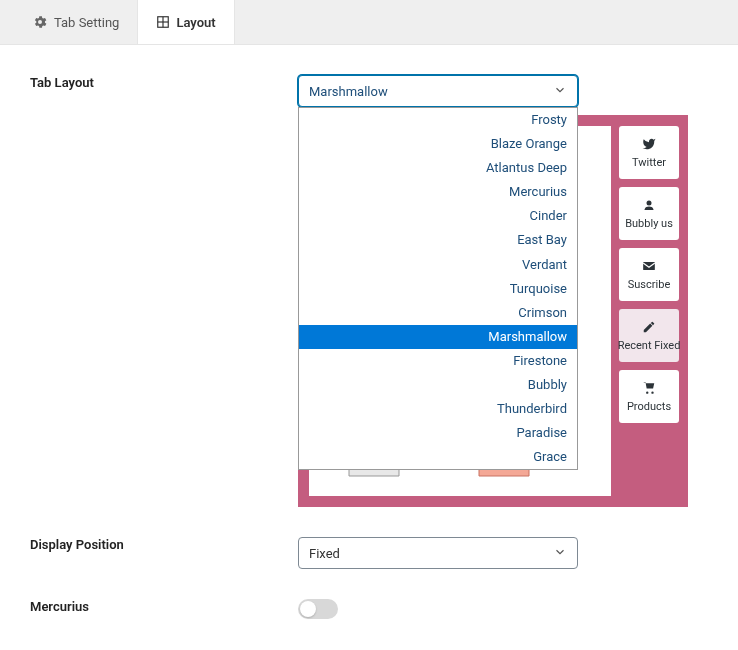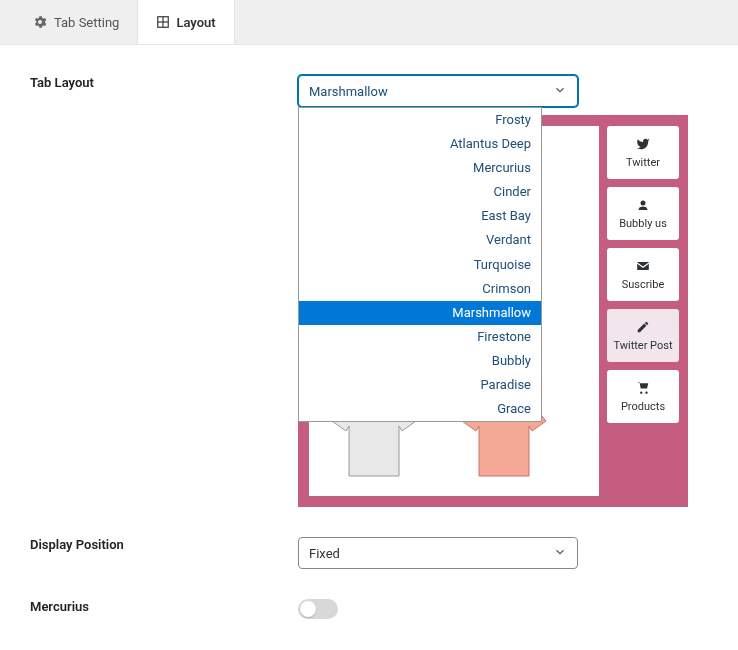--- a/index.html
+++ b/index.html
@@ -9,27 +9,27 @@
     .tab.active { background: #fff; border-left: 1px solid #e5e5e5; border-right: 1px solid #e5e5e5; color: #333; font-weight: 600; text-align: center; }
     .tab-icon { display: inline-flex; }
     .content { padding: 30px 30px 20px 30px; }
     .field-row { display: flex; margin-bottom: 30px; position: relative; }
     .field-label { width: 268px; font-weight: 600; color: #222; }
     .field-control { flex: 1; position: relative; text-align: right; }
     .select-box { width: 280px; height: 32px; border: 1px solid #7e8993; border-radius: 4px; background: #fff; display: flex; align-items: center; padding: 0 10px; justify-content: space-between; cursor: pointer; }
     .select-box.open { border: 1px solid #0073aa; box-shadow: 0 0 0 1px #0073aa; }
     .select-text { color: #1e4e79; }
     .chevron { color: #555; }
-    .dropdown-list { position: absolute; top: 32px; left: 0; width: 244px; border: 1px solid #999; background: #fff; z-index: 100; max-height: 400px; }
+    .dropdown-list { position: absolute; top: 32px; left: 0; width: 280px; border: 1px solid #999; background: #fff; z-index: 100; max-height: 400px; }
     .dropdown-item { padding: 1px 10px; color: #1e4e79; cursor: pointer; line-height: 1.7; }
     .dropdown-item.selected { background: #0078d7; color: #fff; }
     .preview-box { margin-top: 8px; width: 390px; height: 392px; border: 1px solid #c45d7f; background: #c45d7f; position: relative; display: flex; overflow: hidden; }
     .preview-main { flex: 1; background: #fff; margin: 10px 0 10px 10px; padding: 10px; display: flex; flex-wrap: wrap; align-content: flex-end; gap: 20px; }
     .tshirt { width: 110px; height: 100px; display: flex; align-items: center; justify-content: center; }
-    .preview-side { width: 88px; display: flex; flex-direction: column; gap: 8px; padding: 10px 8px; }
+    .preview-side { width: 76px; display: flex; flex-direction: column; gap: 8px; padding: 10px 8px; }
     .side-card { background: #fff; border-radius: 3px; display: flex; flex-direction: column; align-items: center; justify-content: center; padding: 10px 4px; gap: 4px; cursor: pointer; }
     .side-card.active { background: #f2e6ec; }
     .side-card-icon { height: 16px; display: flex; align-items: center; color: #2c3338; }
     .side-card-label { font-size: 11px; color: #2c3338; white-space: nowrap; }
     .toggle { width: 40px; height: 20px; border-radius: 10px; background: #d8d8d8; position: relative; cursor: pointer; }
     .toggle-knob { width: 16px; height: 16px; border-radius: 50%; background: #fff; position: absolute; top: 2px; left: 2px; box-shadow: 0 1px 2px rgba(0,0,0,.2); }
   </style>
 </head>
 <body>
 
@@ -62,30 +62,32 @@
       <div class="select-box open">
         <span class="select-text">Marshmallow</span>
         <span class="chevron">
           <svg width="14" height="14" viewBox="0 0 24 24" fill="none" stroke="#555" stroke-width="2">
               <polyline points="6 9 12 15 18 9"></polyline>
             </svg>
         </span>
       </div>
       <div class="dropdown-list" id="dropdown">
           <div class="dropdown-item">Frosty</div>
+          <div class="dropdown-item">Blaze Orange</div>
           <div class="dropdown-item">Atlantus Deep</div>
           <div class="dropdown-item">Mercurius</div>
           <div class="dropdown-item">Cinder</div>
           <div class="dropdown-item">East Bay</div>
           <div class="dropdown-item">Verdant</div>
           <div class="dropdown-item">Turquoise</div>
           <div class="dropdown-item">Crimson</div>
           <div class="dropdown-item selected">Marshmallow</div>
           <div class="dropdown-item">Firestone</div>
           <div class="dropdown-item">Bubbly</div>
+          <div class="dropdown-item">Thunderbird</div>
           <div class="dropdown-item">Paradise</div>
           <div class="dropdown-item">Grace</div>
         </div>
 
       <div class="preview-box">
         <div class="preview-main">
           <div class="tshirt">
             <svg width="100" height="90" viewBox="0 0 100 90">
                 <path d="M20 15 L35 8 Q50 3 65 8 L80 15 L92 30 L78 40 L75 35 L75 85 L25 85 L25 35 L22 40 L8 30 Z" fill="#e8e8e8" stroke="#999" stroke-width="1"></path>
                 <path d="M38 8 Q50 18 62 8" fill="none" stroke="#999"></path>
@@ -123,21 +125,21 @@
                 </svg>
             </span>
             <span class="side-card-label">Suscribe</span>
           </div>
           <div class="side-card active">
             <span class="side-card-icon">
               <svg width="14" height="14" viewBox="0 0 24 24" fill="#2c3338">
                   <path d="M3 17.25V21h3.75L17.81 9.94l-3.75-3.75L3 17.25zM20.71 7.04a1 1 0 000-1.41l-2.34-2.34a1 1 0 00-1.41 0l-1.83 1.83 3.75 3.75 1.83-1.83z"></path>
                 </svg>
             </span>
-            <span class="side-card-label">Twitter Post</span>
+            <span class="side-card-label">Recent Fixed</span>
           </div>
           <div class="side-card">
             <span class="side-card-icon">
               <svg width="14" height="14" viewBox="0 0 24 24" fill="#2c3338">
                   <path d="M7 4h14l-2 9H8L6 2H2"></path>
                   <circle cx="9" cy="20" r="2"></circle>
                   <circle cx="18" cy="20" r="2"></circle>
                 </svg>
             </span>
             <span class="side-card-label">Products</span>

